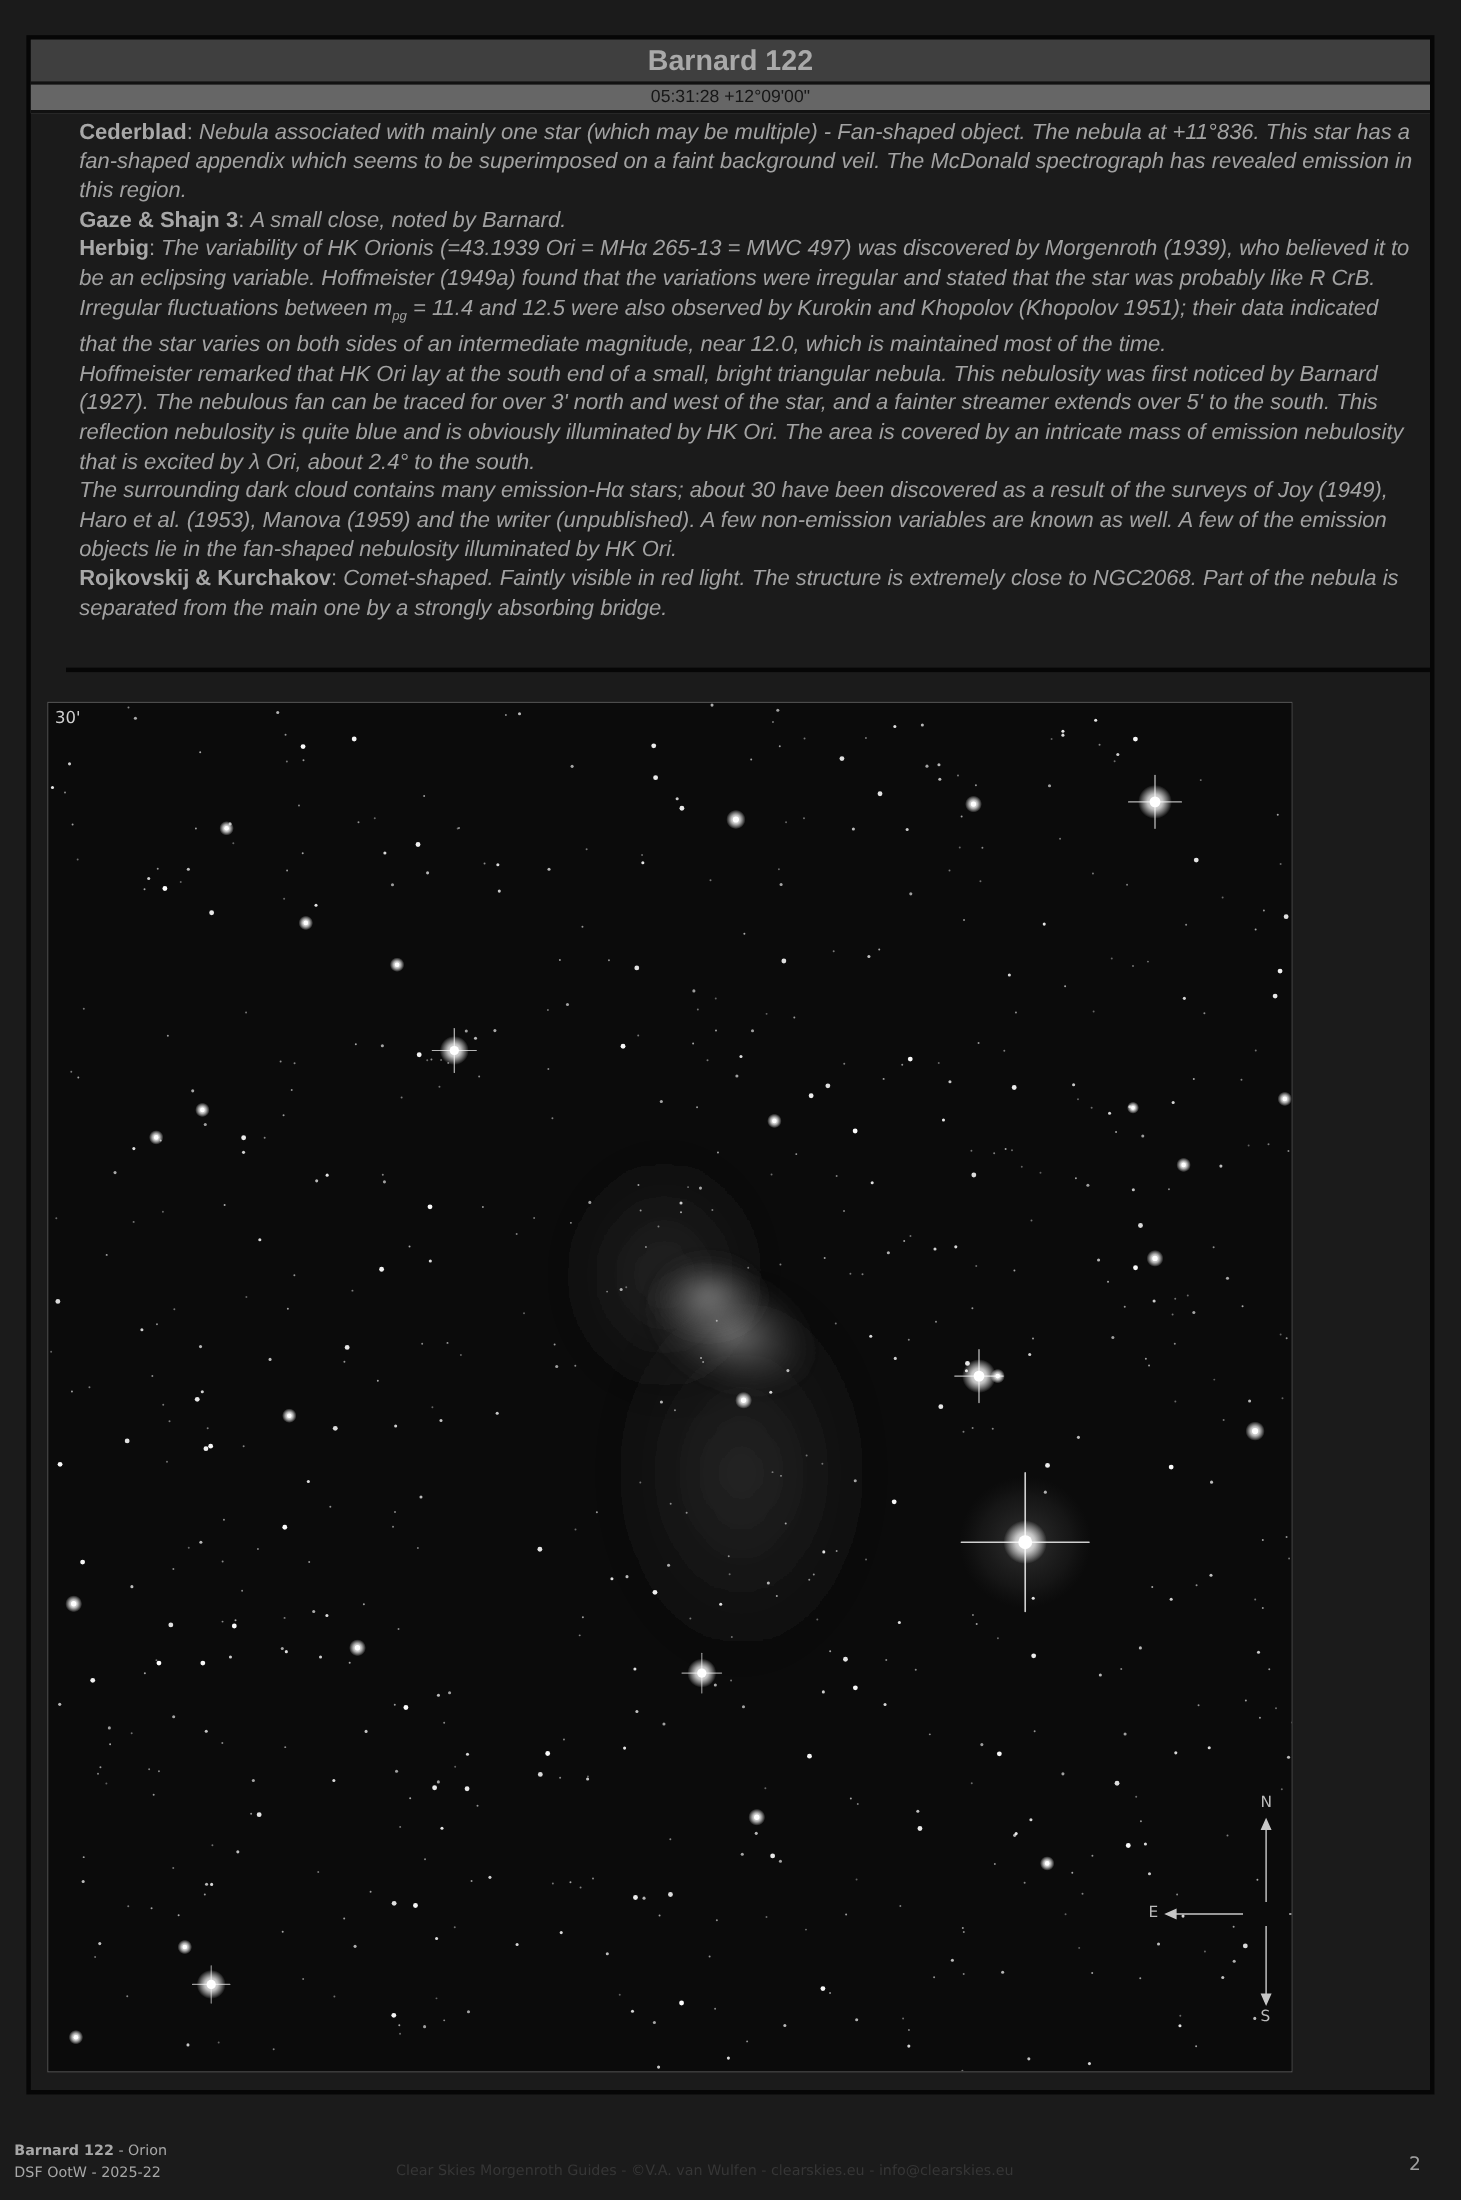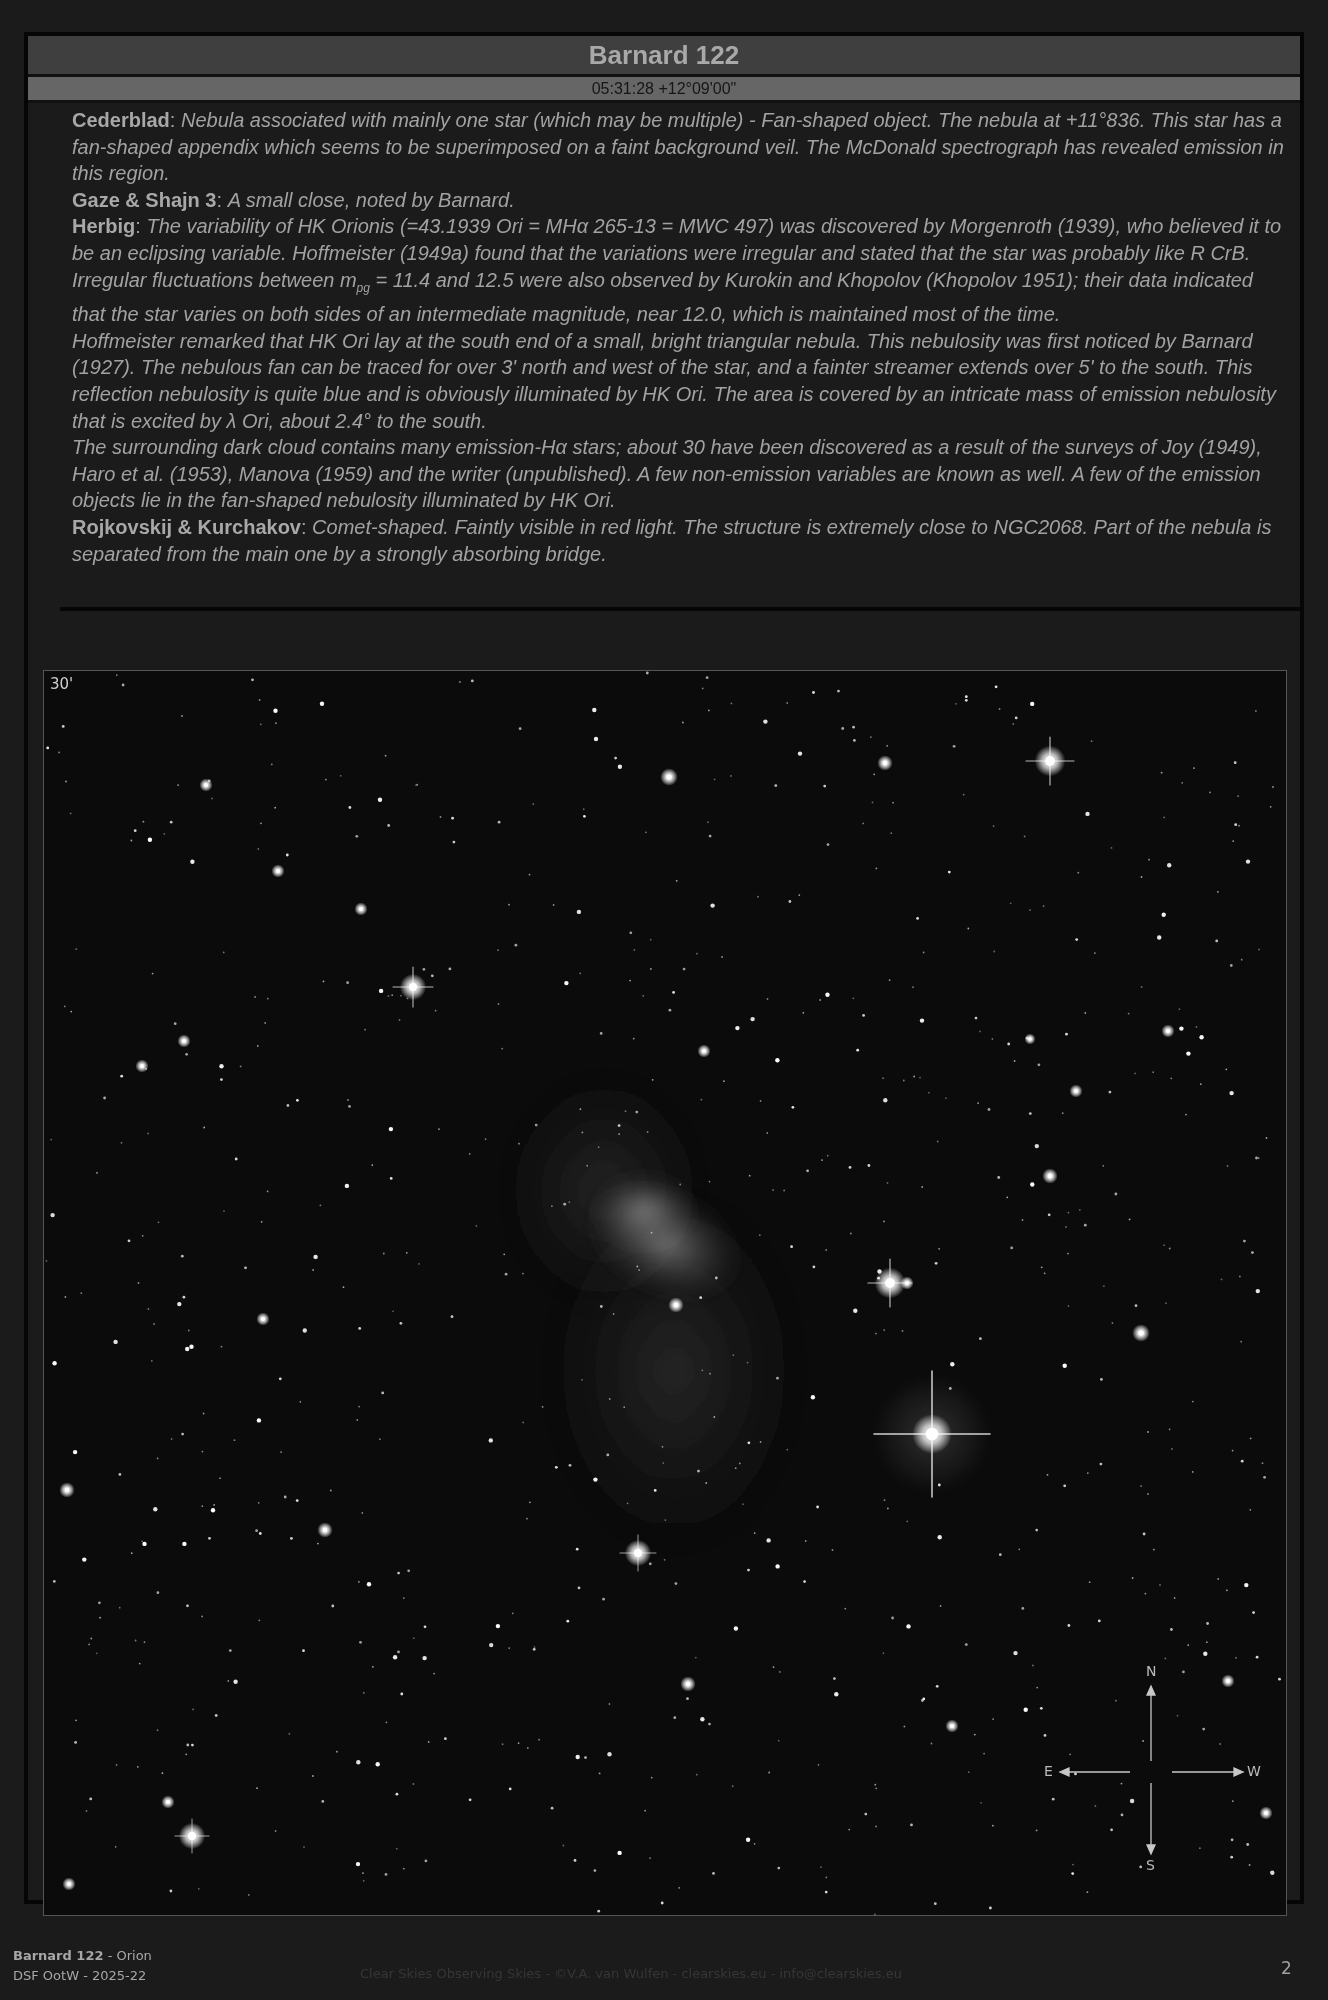--- a/index.html
+++ b/index.html
@@ -32,22 +32,22 @@
     padding: 4px 12px 4px 12px;
     color: #a2a2a2; font-size: 20px; line-height: 26.6px;
     height: 508px; box-sizing: border-box;
     border-bottom: 4px solid #060606;
     margin-left: 32px;
   }
   .note b { font-weight: bold; color: #a8a8a8; }
   .note i { font-style: italic; }
   .note sub { font-size: 12px; }
   .image-wrap {
-    position: absolute; left: 15px; top: 634px;
-    width: 1244px; height: 1246px;
+    position: absolute; left: 15px; top: 602px;
+    width: 1132px; height: 1246px;
     box-sizing: border-box;
     border: 1px solid #555;
     background: #050505;
     overflow: hidden;
   }
   .image-wrap svg { display: block; }
   .scale-label {
     position: absolute; left: 6px; top: 4px;
     color: #cfcfcf; font-family: "DejaVu Sans", sans-serif; font-size: 15px;
   }
@@ -933,14 +933,14 @@
     <div class="compass-label" style="left:1102px; top:1186px;">S</div>
     <div class="compass-label" style="left:1000px; top:1092px;">E</div>
     <div class="compass-label" style="left:1203px; top:1092px;">W</div>
   </div>
 </div>
 
 <div class="footer-left">
   <div><b>Barnard 122</b><span> - Orion</span></div>
   <div>DSF OotW - 2025-22</div>
 </div>
-<div class="footer-center">Clear Skies Observing Skies - ©V.A. van Wulfen - clearskies.eu - info@clearskies.eu</div>
+<div class="footer-center">Clear Skies Morgenroth Guides - ©V.A. van Wulfen - clearskies.eu - info@clearskies.eu</div>
 <div class="footer-page">2</div>
 
 </body></html>

